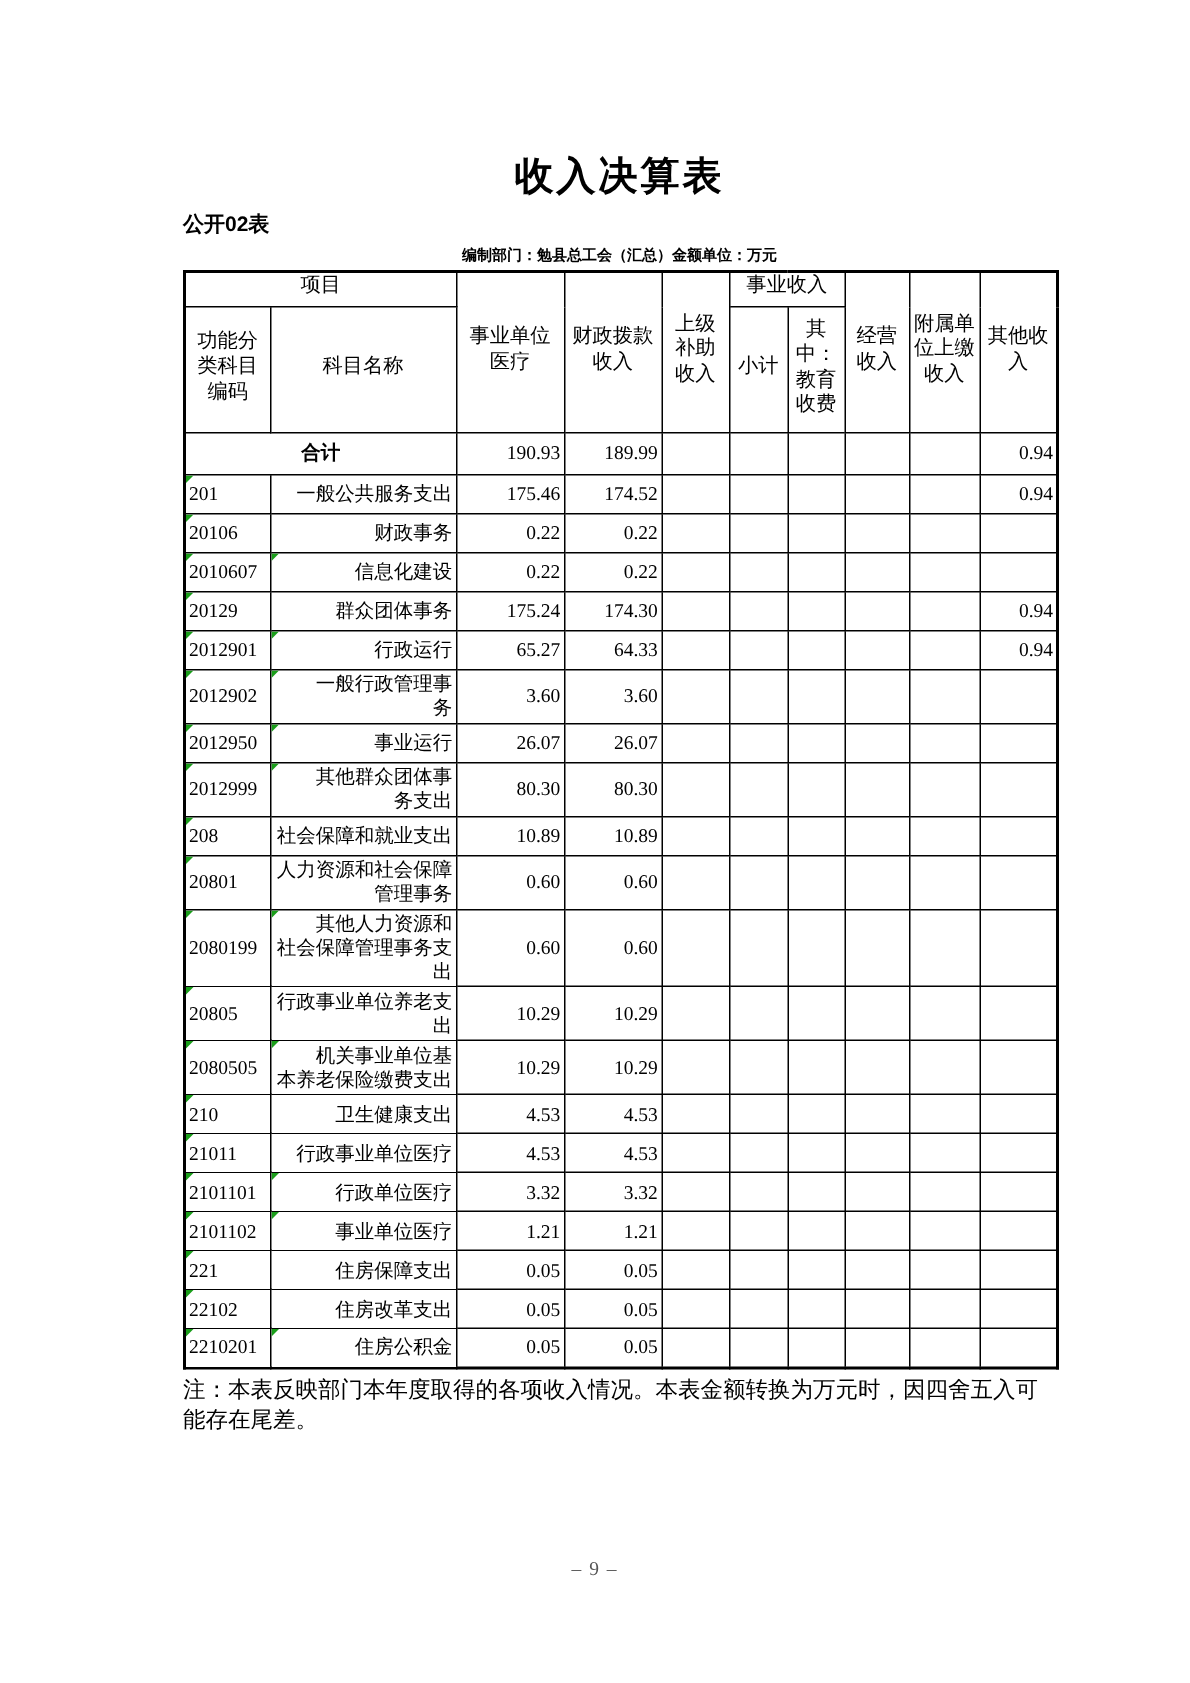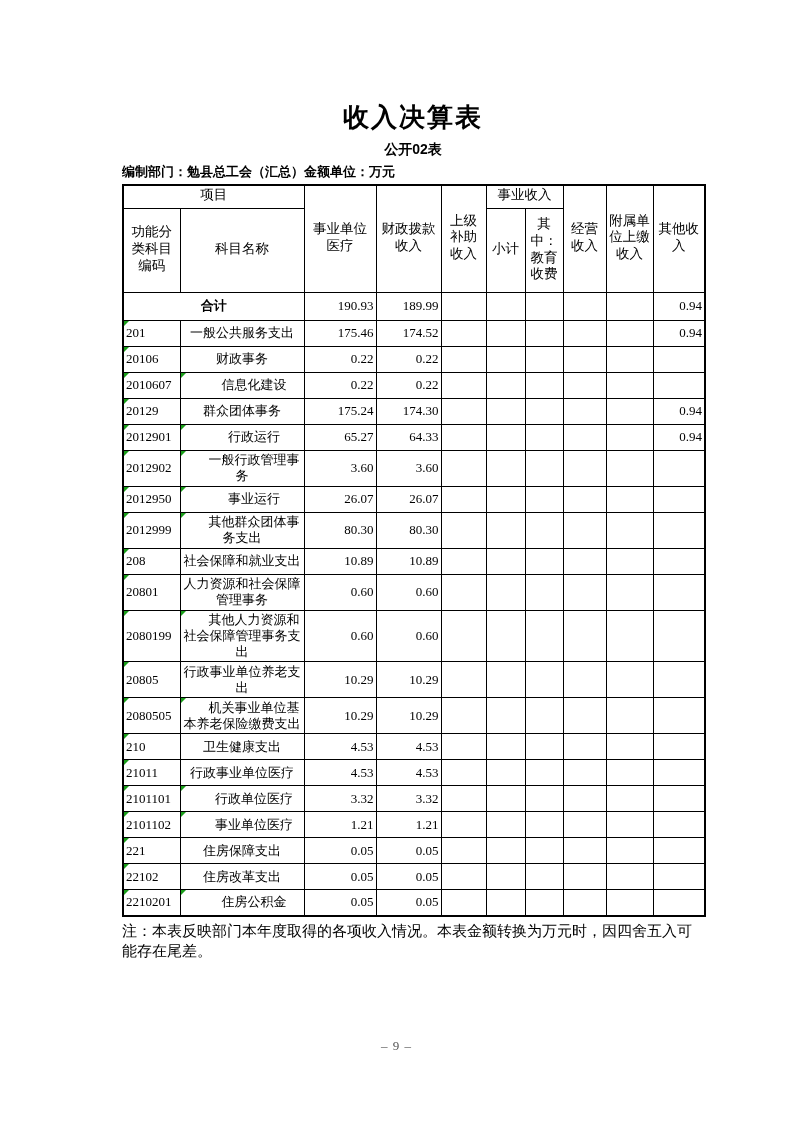--- a/index.html
+++ b/index.html
@@ -8,46 +8,46 @@
     font-family:"Liberation Serif","DejaVu Serif",serif; color:#000;
     overflow:hidden;
   }
   .content { position:absolute; left:110px; top:103px; width:582px;padding-left:12px; }
 
   .doc-title {
     text-align:center; font-family:"Liberation Sans","DejaVu Sans",sans-serif;
     font-weight:bold; font-size:26px; letter-spacing:2px; line-height:1.1;
   }
   .form-code {
-    text-align:center; font-family:"Liberation Sans","DejaVu Sans",sans-serif;
+    text-align:left; font-family:"Liberation Sans","DejaVu Sans",sans-serif;
     font-weight:bold; font-size:14px; margin-top:9px;
   }
   .meta-row {
-    display:flex; justify-content:flex-start; align-items:flex-end;
+    display:flex; justify-content:center; align-items:flex-end;
     font-family:"Liberation Sans","DejaVu Sans",sans-serif;
-    font-weight:bold; font-size:13px; margin-top:4px; margin-bottom:3px;
+    font-weight:bold; font-size:10px; margin-top:4px; margin-bottom:3px;
   }
 
   table.income {
     border-collapse:collapse; table-layout:fixed; width:582px;
     border:2px solid #000;
   }
   table.income th, table.income td {
     border:1px solid #000; vertical-align:middle; overflow:hidden;
     font-size:13px; line-height:1.25; padding:1px 2px; background:#fff;
   }
   table.income thead th { font-weight:normal; text-align:center; font-size:13.5px;font-family:Liberation Mono, monospace; }
   tr.h1 { height:24px; }
   tr.h2 { height:84px; }
   tbody tr { height:26px; }
   tbody tr.tall { height:36px; }
   tbody tr.total-row { height:28px; }
 
   td.code { text-align:left; position:relative; padding-left:2px; font-size:13.5px; }
-  td.name { text-align:center; position:relative; padding-left:3px; padding-right:2px;margin-top:48px; }
+  td.name { text-align:right; position:relative; padding-left:3px; padding-right:2px;margin-top:48px; }
   td.name.indent { text-indent:24px; }
   td.num  { text-align:right; padding-right:3px; font-size:13.5px; }
   td.merged-total { text-align:center; font-weight:bold; font-size:14px;margin-top:32px; }
 
   .flag {
     position:absolute; top:0; left:0; width:0; height:0;
     border-top:5px solid var(--flag-green,#1a9e1a);
     border-right:5px solid transparent;
     text-indent:0;
   }

